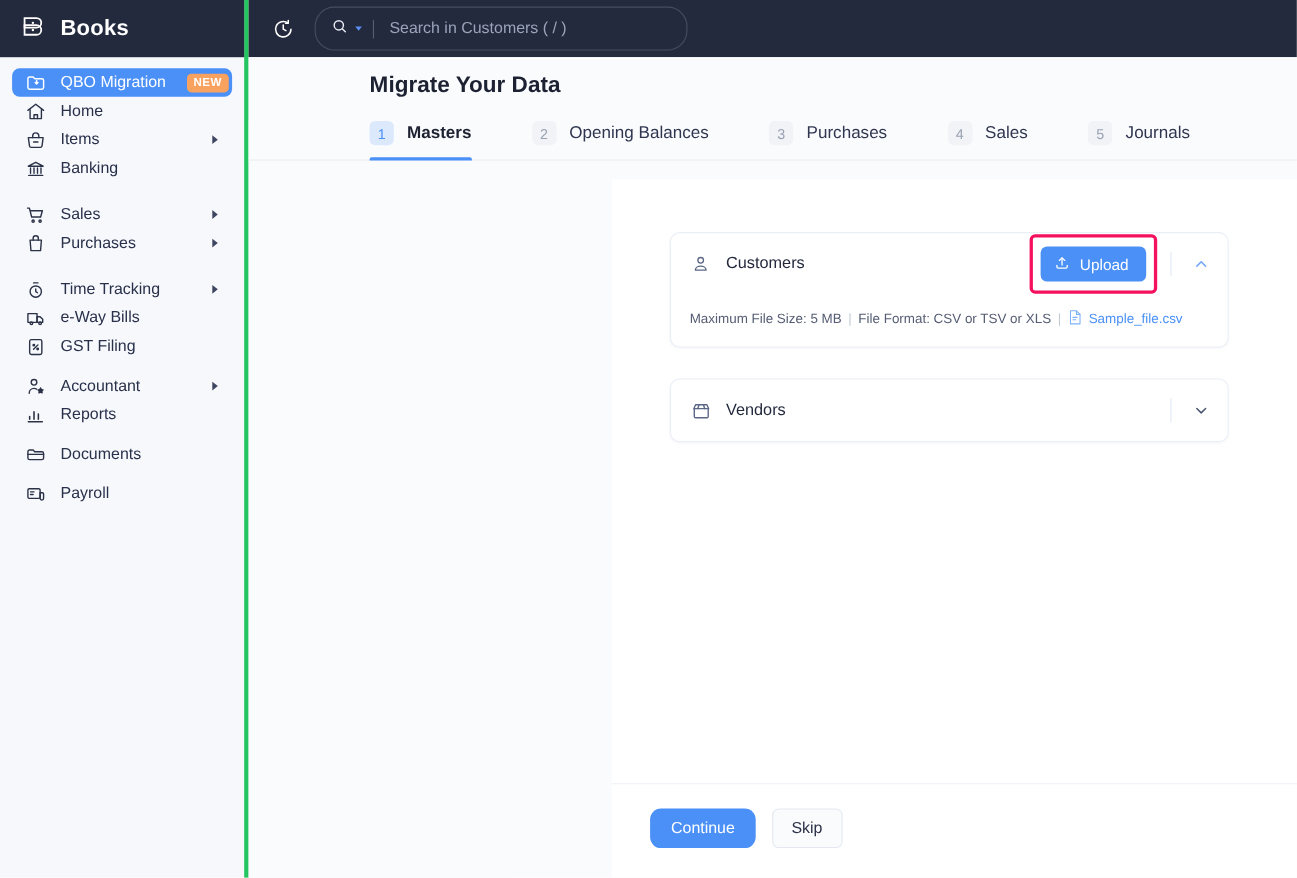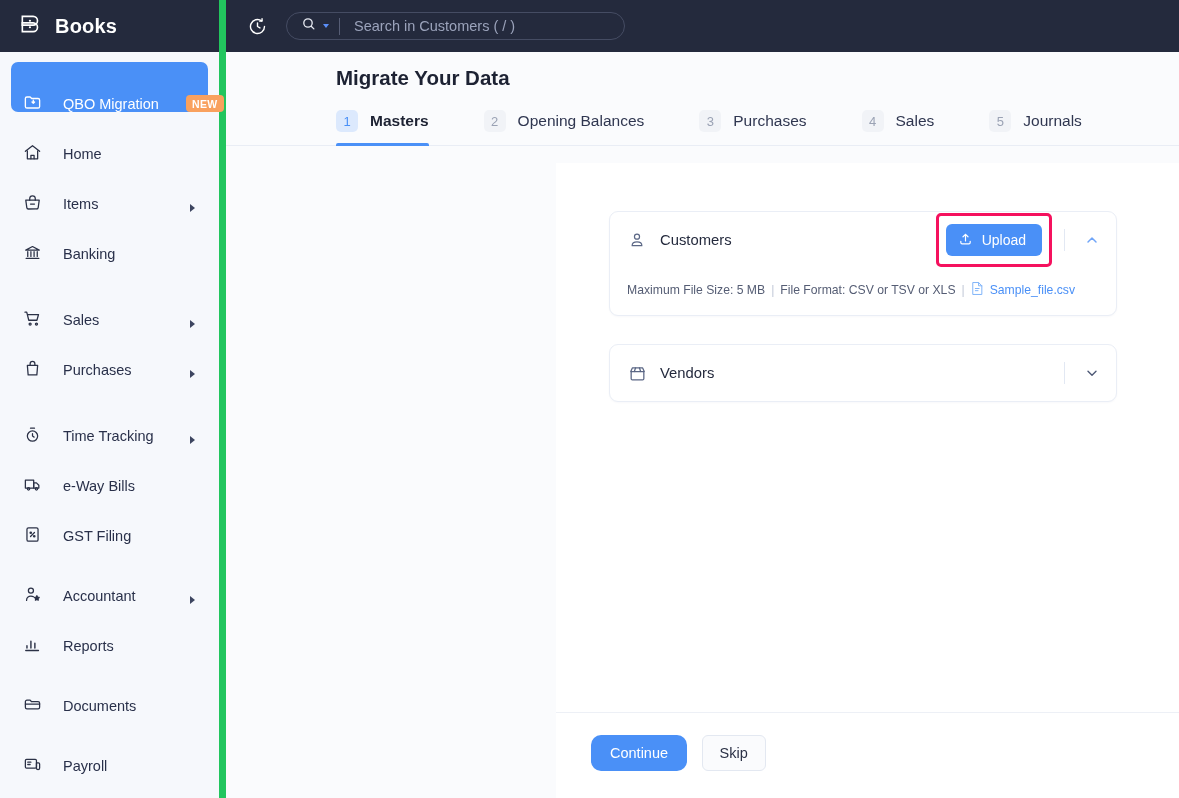--- a/index.html
+++ b/index.html
@@ -8,34 +8,34 @@
     font-family: "Liberation Sans", sans-serif;
     background: #ffffff;
     overflow: hidden;
   }
   .app { display: flex; width: 1179px; height: 798px; }
 
   
   .sidebar {
     width: 226px; height: 798px;
     background: #f6f8fc;
-    border-right: 7px solid #22c55e;
+    border-right: 4px solid #22c55e;
     flex: 0 0 226px;
     display: flex; flex-direction: column;
   }
   .brand {
     height: 52px; background: #242a3d;
     display: flex; align-items: center; gap: 11px;
     padding: 0 18px; flex: 0 0 52px;
   }
   .brand-name { color: #ffffff; font-size: 20px; font-weight: 600; letter-spacing: .2px; }
   .nav { padding: 10px 11px 0 11px; }
   .nav-item {
-    display: flex; align-items: flex-end; gap: 21px;
-    height: 50px; padding: 0 11px; border-radius: 7px;
+    display: flex; align-items: center; gap: 13px;
+    height: 26px; padding: 0 11px; border-radius: 7px;
     color: #29304a; font-size: 14.5px; cursor: pointer;
     position: relative;
   }
   .nav-item .ico { width: 20px; height: 20px; display: flex; align-items: center; justify-content: center; flex: 0 0 20px; }
   .nav-item.active { background: #4a90f7; color: #ffffff; }
   .nav-item.active .ico svg { stroke: #ffffff; }
   .nav-label { white-space: nowrap; }
   .badge-new {
     background: #f9a15e; color: #fff; font-size: 10.5px; font-weight: 700;
     padding: 2.5px 6px; border-radius: 4px; letter-spacing: .4px; margin-left: 6px;
@@ -46,21 +46,21 @@
   .nav-gap-sm { height: 10px; }
 
   
   .right { flex: 1 1 auto; display: flex; flex-direction: column; height: 798px; min-width: 0; }
   .topbar {
     height: 52px; flex: 0 0 52px; background: #242a3d;
     display: flex; align-items: center; padding: 0 0 0 16px; gap: 14px;
   }
   .hist-btn { width: 30px; height: 30px; display: flex; align-items: center; justify-content: center; cursor: pointer; }
   .searchbox {
-    width: 339px; height: 28px; border: 1px solid #454c63; border-radius: 18px;
+    width: 339px; height: 40px; border: 1px solid #454c63; border-radius: 18px;
     display: flex; align-items: center; padding: 0 14px; gap: 6px; cursor: text;
   }
   .search-chev { width: 0;height:0; border-top: 4px solid #5b8ff9; border-left: 3.5px solid transparent; border-right: 3.5px solid transparent; }
   .vsep { width: 1px; height: 17px; background: #565d75; margin: 0 8px 0 4px; }
   .search-ph { color: #9ba3bb; font-size: 14.5px; }
 
   
   .content-wrap { flex: 1 1 auto; background: #fafbfd; position: relative; overflow: hidden; }
   .page-title { font-size: 20.5px; font-weight: 700; color: #1d2233; padding: 14px 0 0 110px; }
 

